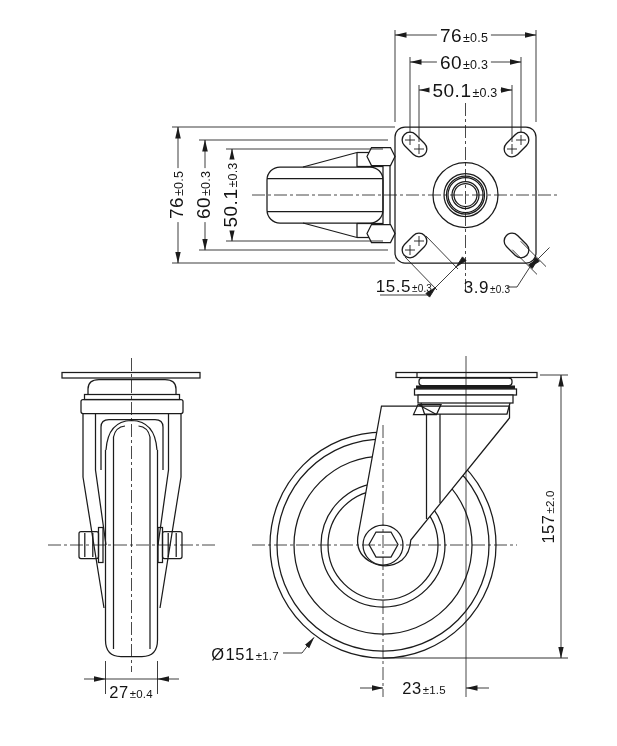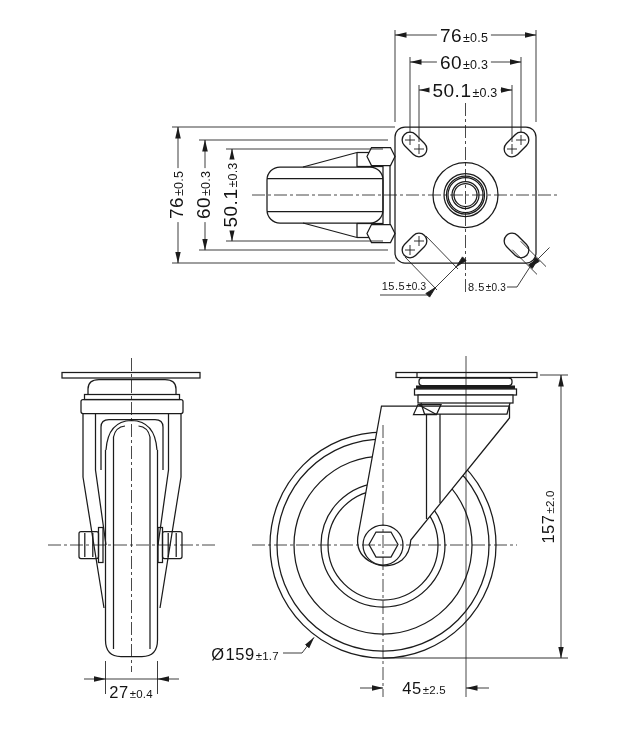--- a/index.html
+++ b/index.html
@@ -4,21 +4,21 @@
 <style>
   html,body{margin:0;padding:0;background:#e8e8e8;}
   .canvas{position:relative;width:617px;height:746px;background:#fff;overflow:hidden;
           font-family:"Liberation Sans",sans-serif;color:#141414;}
   .canvas svg{position:absolute;left:0;top:0;}
   .dim{position:absolute;transform:translate(-50%,-50%);white-space:nowrap;
        display:flex;align-items:baseline;gap:1px;line-height:1;}
   .dim .v{font-size:19px;letter-spacing:.5px;}
   .dim .t{font-size:12.5px;letter-spacing:.2px;}
   .md .v{font-size:16.5px;} .md .t{font-size:11.5px;}
-  .sm .v{font-size:11px;} .sm .t{font-size:10px;}
+  .sm .v{font-size:17px;} .sm .t{font-size:10px;}
   .rot{transform:translate(-50%,-50%) rotate(-90deg);}
   .bg{background:#fff;padding:0 3px;}
 </style>
 </head>
 <body>
 
 <div class="canvas">
 
 <svg width="617" height="746" viewBox="0 0 617 746">
   <defs>
@@ -236,38 +236,38 @@
   <div class="dim bg rot" style="left:230px;top:195px">
     <span class="v">50.1</span>
     <span class="t">±0.3</span>
   </div>
 
   <div class="dim sm" style="left:404px;top:286px">
     <span class="v">15.5</span>
     <span class="t">±0.3</span>
   </div>
   <div class="dim sm" style="left:487px;top:287px">
-    <span class="v">8.5</span>
+    <span class="v">3.9</span>
     <span class="t">±0.3</span>
   </div>
 
   <div class="dim md" style="left:131px;top:692px">
     <span class="v">27</span>
     <span class="t">±0.4</span>
   </div>
 
   <div class="dim md rot" style="left:548px;top:517px">
     <span class="v">157</span>
     <span class="t">±2.0</span>
   </div>
 
   <div class="dim md" style="left:245px;top:654px">
     <span class="v">Ø</span>
-    <span class="v">159</span>
+    <span class="v">151</span>
     <span class="t">±1.7</span>
   </div>
 
   <div class="dim md" style="left:424px;top:688px">
-    <span class="v">45</span>
-    <span class="t">±2.5</span>
+    <span class="v">23</span>
+    <span class="t">±1.5</span>
   </div>
 
 </div>
 
 </body></html>

